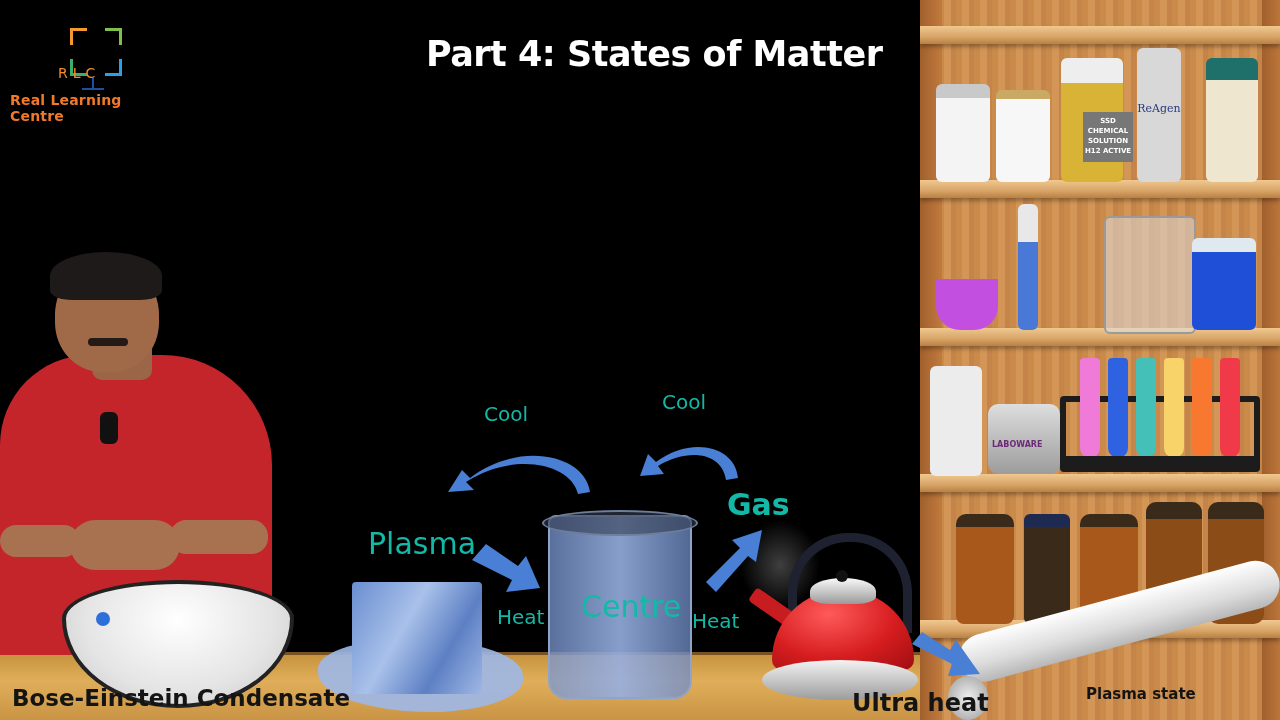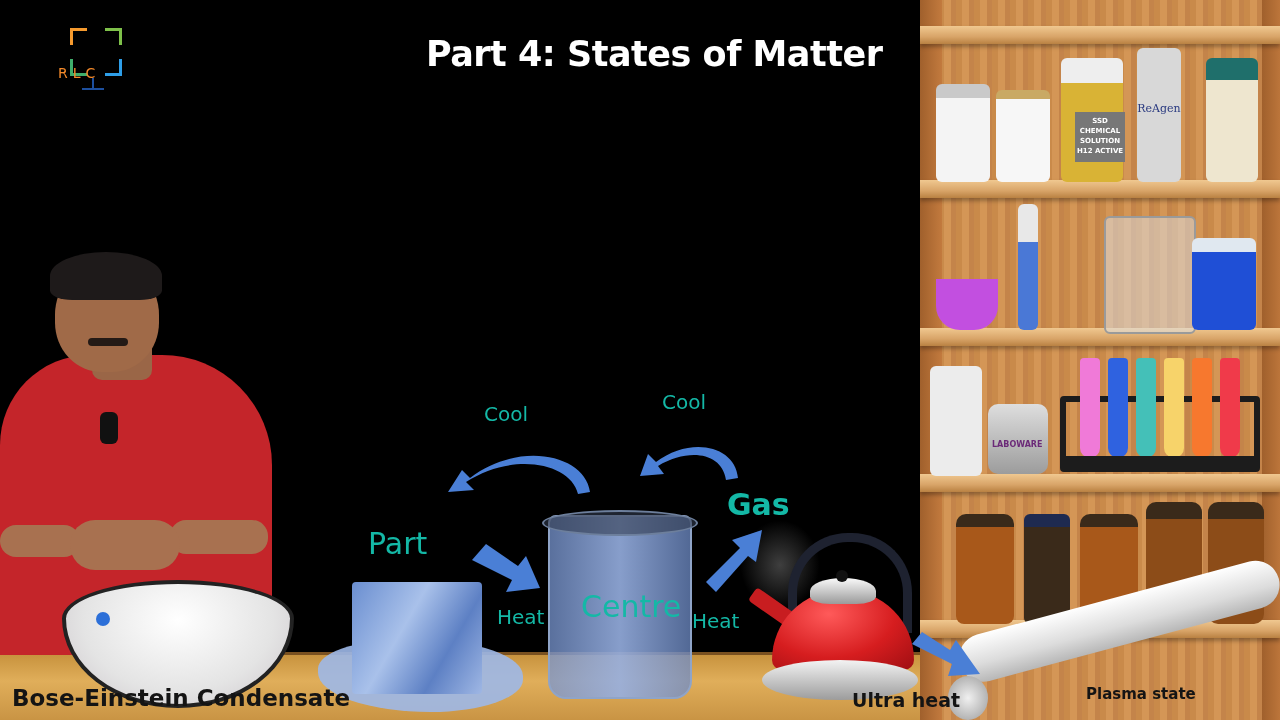--- a/index.html
+++ b/index.html
@@ -78,50 +78,51 @@
 <div class="abs logo">
   <div class="logo-box">
     <div class="corner c-tl"></div>
       <div class="corner c-tr"></div>
     <div class="corner c-bl"></div>
       <div class="corner c-br"></div>
     <div class="logo-letters">RLC</div>
   </div>
   <div class="logo-stand"></div>
     <div class="logo-base"></div>
+  <div class="logo-name">Real Learning Centre</div>
 </div>
 
 <div class="abs title">Part 4: States of Matter</div>
 
 <div class="abs shelf"></div>
 <div class="abs shelf-side" style="left:920px"></div>
 <div class="abs shelf-side" style="left:1262px"></div>
 <div class="abs board" style="top:26px"></div>
 <div class="abs board" style="top:180px"></div>
 <div class="abs board" style="top:328px"></div>
 <div class="abs board" style="top:474px"></div>
 <div class="abs board" style="top:620px"></div>
 
 <div class="item" style="left:936px;top:84px;width:54px;height:98px;background:linear-gradient(#c9c9c9 0 14%,#f4f4f4 14%);"></div>
 <div class="item" style="left:996px;top:90px;width:54px;height:92px;background:linear-gradient(#c9a964 0 10%,#f7f7f7 10%);"></div>
 <div class="item" style="left:1061px;top:58px;width:62px;height:124px;background:linear-gradient(#eee 0 20%,#d9b335 20%);">
-  <div style="position:absolute;left:14px;top:54px;width:50px;height:50px;background:#777;color:#fff;font-size:7px;font-weight:bold;text-align:center;line-height:10px;padding-top:4px;box-sizing:border-box;font-family:'DejaVu Sans',sans-serif;">SSD CHEMICAL SOLUTION H12 ACTIVE</div>
+  <div style="position:absolute;left:22px;top:54px;width:50px;height:50px;background:#777;color:#fff;font-size:7px;font-weight:bold;text-align:center;line-height:10px;padding-top:4px;box-sizing:border-box;font-family:'DejaVu Sans',sans-serif;">SSD CHEMICAL SOLUTION H12 ACTIVE</div>
 </div>
 <div class="item" style="left:1137px;top:48px;width:44px;height:134px;background:#d8d8d8;">
   <div style="position:absolute;left:0;top:54px;width:100%;text-align:center;color:#2a3a80;font-size:11px;font-family:'DejaVu Serif',serif;">ReAgen</div>
 </div>
 <div class="item" style="left:1206px;top:58px;width:52px;height:124px;background:linear-gradient(#1f6f6b 0 18%,#eee6cf 18%);"></div>
 
 <div class="item" style="left:936px;top:238px;width:62px;height:92px;background:linear-gradient(transparent 0 45%,#c24fe0 45%);border-radius:10px 10px 24px 24px;"></div>
 <div class="item" style="left:1018px;top:204px;width:20px;height:126px;background:linear-gradient(#e8e8e8 0 30%,#4a78d6 30%);"></div>
 <div class="item" style="left:1104px;top:216px;width:88px;height:114px;background:rgba(220,220,220,.55);border:2px solid #9a9a9a;"></div>
 <div class="item" style="left:1192px;top:238px;width:64px;height:92px;background:linear-gradient(#e0e8f0 0 15%,#1f4fd6 15%);"></div>
 
 <div class="item" style="left:930px;top:366px;width:52px;height:110px;background:#ececec;"></div>
-<div class="item" style="left:988px;top:404px;width:60px;height:70px;background:linear-gradient(#dedede,#9c9c9c);border-radius:10px;">
+<div class="item" style="left:988px;top:404px;width:72px;height:70px;background:linear-gradient(#dedede,#9c9c9c);border-radius:10px;">
   <div style="position:absolute;left:4px;top:36px;font-size:8px;color:#6b2a78;font-weight:bold;font-family:'DejaVu Sans',sans-serif;">LABOWARE</div>
 </div>
 <div class="item" style="left:1060px;top:396px;width:200px;height:76px;border:6px solid #1c1c1c;border-radius:4px;box-sizing:border-box;"></div>
 <div class="item" style="left:1080px;top:358px;width:20px;height:100px;background:#f07ad8;border-radius:4px 4px 10px 10px;"></div>
 <div class="item" style="left:1108px;top:358px;width:20px;height:100px;background:#2f62e0;border-radius:4px 4px 10px 10px;"></div>
 <div class="item" style="left:1136px;top:358px;width:20px;height:100px;background:#44c0b8;border-radius:4px 4px 10px 10px;"></div>
 <div class="item" style="left:1164px;top:358px;width:20px;height:100px;background:#f7d36a;border-radius:4px 4px 10px 10px;"></div>
 <div class="item" style="left:1192px;top:358px;width:20px;height:100px;background:#f7782e;border-radius:4px 4px 10px 10px;"></div>
 <div class="item" style="left:1220px;top:358px;width:20px;height:100px;background:#f03a4a;border-radius:4px 4px 10px 10px;"></div>
 <div class="abs" style="left:1060px;top:456px;width:200px;height:12px;background:#1c1c1c;"></div>
@@ -175,20 +176,20 @@
     <path d="M472,560 L486,544 L518,566 L526,556 L540,588 L506,592 L512,580 Z"></path>
 
     <path d="M706,582 L740,548 L732,540 L762,530 L756,562 L748,556 L716,592 Z"></path>
 
     <path d="M912,644 L922,632 L950,650 L956,640 L980,674 L948,676 L952,664 Z"></path>
   </g>
 </svg>
 
 <div class="abs label-white" style="left:484px;top:402px;font-size:20px;">Cool</div>
 <div class="abs label-white" style="left:662px;top:390px;font-size:20px;">Cool</div>
-<div class="abs label-white" style="left:368px;top:526px;font-size:30px;">Part</div>
+<div class="abs label-white" style="left:368px;top:526px;font-size:30px;">Plasma</div>
 <div class="abs label-white" style="left:727px;top:487px;font-size:30px;font-weight:bold;">Gas</div>
 <div class="abs label-white" style="left:581px;top:589px;font-size:30px;">Centre</div>
 <div class="abs label-white" style="left:497px;top:605px;font-size:20px;">Heat</div>
 <div class="abs label-white" style="left:692px;top:609px;font-size:20px;">Heat</div>
 <div class="abs label-dark" style="left:12px;top:685px;font-size:23px;">Bose-Einstein Condensate</div>
-<div class="abs label-dark" style="left:852px;top:689px;font-size:19px;">Ultra heat</div>
+<div class="abs label-dark" style="left:852px;top:689px;font-size:24px;">Ultra heat</div>
 <div class="abs label-dark" style="left:1086px;top:685px;font-size:15px;">Plasma state</div>
 
 </body></html>

